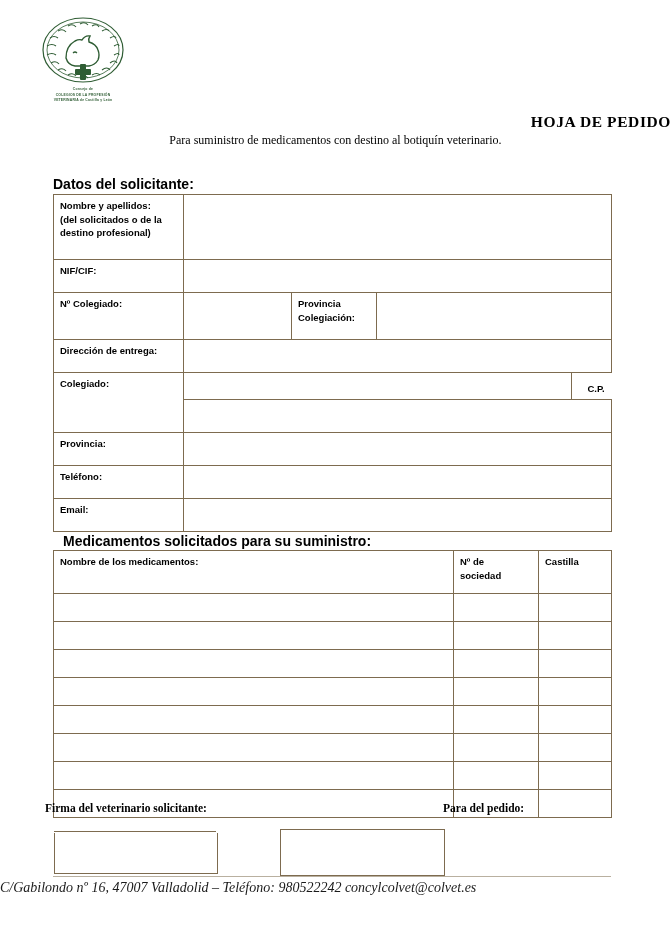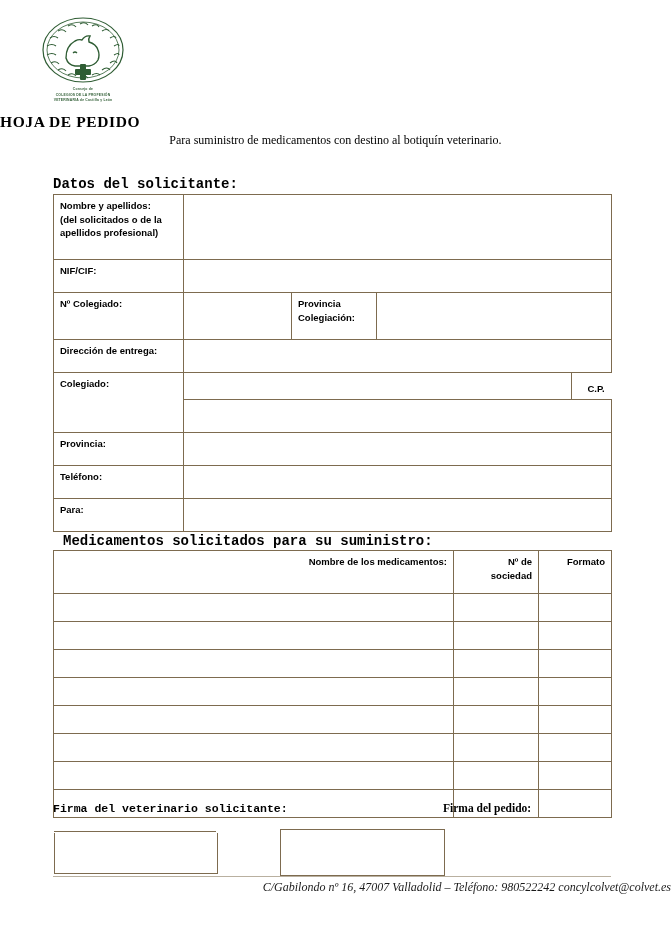--- a/index.html
+++ b/index.html
@@ -41,39 +41,39 @@
     margin-top: 1px;
     font-weight: bold;
   }
 
   
   .doc-title {
     position: absolute;
     left: 0;
     right: 0;
     top: 113px;
-    text-align: left;
+    text-align: right;
     font-family: "Liberation Serif", serif;
     font-weight: bold;
     font-size: 15.5px;
     letter-spacing: 0.6px;
   }
   .doc-subtitle {
     position: absolute;
     left: 0;
     right: 0;
     top: 133px;
     text-align: center;
     font-family: "Liberation Serif", serif;
     font-size: 12px;
   }
 
   .section-heading {
     position: absolute;
-    font-family: Liberation Mono, monospace;
+    font-family: Liberation Sans, sans-serif;
     font-weight: bold;
     font-size: 14px;
   }
   #h-solicitante { left: 53px; top: 176px; }
   #h-medicamentos { left: 63px; top: 533px; }
 
   
   table.form {
     position: absolute;
     border-collapse: collapse;
@@ -105,31 +105,30 @@
     left: 53px;
     top: 550px;
     width: 558px;
   }
   #tbl-medicamentos td {
     height: 18px;
   }
   #tbl-medicamentos td.head {
     height: 34px;
     vertical-align: top;
-    text-align: right;
   }
 
   
   .sign-label {
     position: absolute;
     font-family: "Liberation Serif", serif;
     font-weight: bold;
     font-size: 11.5px;
   }
-  #lbl-firma { left: 53px; top: 802px; font-family: Liberation Mono, monospace; }
+  #lbl-firma { left: 45px; top: 802px; }
   #lbl-fecha { left: 443px; top: 802px; }
 
   #box-firma {
     position: absolute;
     left: 54px;
     top: 833px;
     width: 162px;
     height: 40px;
     border: 1px solid #7d6b4f;
     border-top: none;
@@ -150,24 +149,24 @@
     height: 45px;
     border: 1px solid #7d6b4f;
   }
 
   
   .footer {
     position: absolute;
     left: 0;
     right: 0;
     top: 880px;
-    text-align: right;
+    text-align: left;
     font-family: "Liberation Serif", serif;
     font-style: italic;
-    font-size: 12px;
+    font-size: 14px;
     color: #1a1a1a;
   }
   .footer-rule {
     position: absolute;
     left: 53px;
     top: 876px;
     width: 558px;
     border-top: 1px solid #b9b0a0;
     height: 0;
   }
@@ -229,21 +228,21 @@
       <col style="width:85px">
       <col style="width:195px">
       <col style="width:10px">
       <col style="width:30px">
     </colgroup>
     <tbody>
       <tr>
         <td rowspan="1" style="height:56px">
           <span>Nombre y apellidos:</span><br>
           <span>(del solicitados o de la</span><br>
-          <span>apellidos profesional)</span>
+          <span>destino profesional)</span>
         </td>
         <td class="val" colspan="5"></td>
       </tr>
       <tr>
         <td style="height:24px">NIF/CIF:</td>
         <td class="val" colspan="5"></td>
       </tr>
       <tr>
         <td style="height:38px">Nº Colegiado:</td>
         <td class="val"></td>
@@ -268,42 +267,42 @@
       </tr>
       <tr>
         <td style="height:24px;border-top:none">Provincia:</td>
         <td class="val" colspan="5"></td>
       </tr>
       <tr>
         <td style="height:24px">Teléfono:</td>
         <td class="val" colspan="5"></td>
       </tr>
       <tr>
-        <td style="height:24px">Para:</td>
+        <td style="height:24px">Email:</td>
         <td class="val" colspan="5"></td>
       </tr>
     </tbody>
   </table>
 
   <div class="section-heading" id="h-medicamentos">Medicamentos solicitados para su suministro:</div>
 
   <table class="form" id="tbl-medicamentos">
     <colgroup>
       <col style="width:400px">
       <col style="width:85px">
       <col style="width:73px">
     </colgroup>
     <tbody>
       <tr>
         <td class="head">Nombre de los medicamentos:</td>
         <td class="head">
           <span>Nº de</span><br>
           <span>sociedad</span>
         </td>
-        <td class="head">Formato</td>
+        <td class="head">Castilla</td>
       </tr>
       <tr>
         <td class="val" style="height:19px"></td>
         <td class="val"></td>
         <td class="val"></td>
       </tr>
       <tr>
         <td class="val" style="height:19px"></td>
         <td class="val"></td>
         <td class="val"></td>
@@ -335,21 +334,21 @@
       </tr>
       <tr>
         <td class="val" style="height:19px"></td>
         <td class="val"></td>
         <td class="val"></td>
       </tr>
     </tbody>
   </table>
 
   <div class="sign-label" id="lbl-firma">Firma del veterinario solicitante:</div>
-  <div class="sign-label" id="lbl-fecha">Firma del pedido:</div>
+  <div class="sign-label" id="lbl-fecha">Para del pedido:</div>
 
   <div id="line-firma"></div>
   <div id="box-firma"></div>
   <div id="box-fecha"></div>
 
   <div class="footer-rule"></div>
   <div class="footer">C/Gabilondo nº 16,  47007 Valladolid – Teléfono: 980522242 concylcolvet@colvet.es</div>
 
 </div>
 

